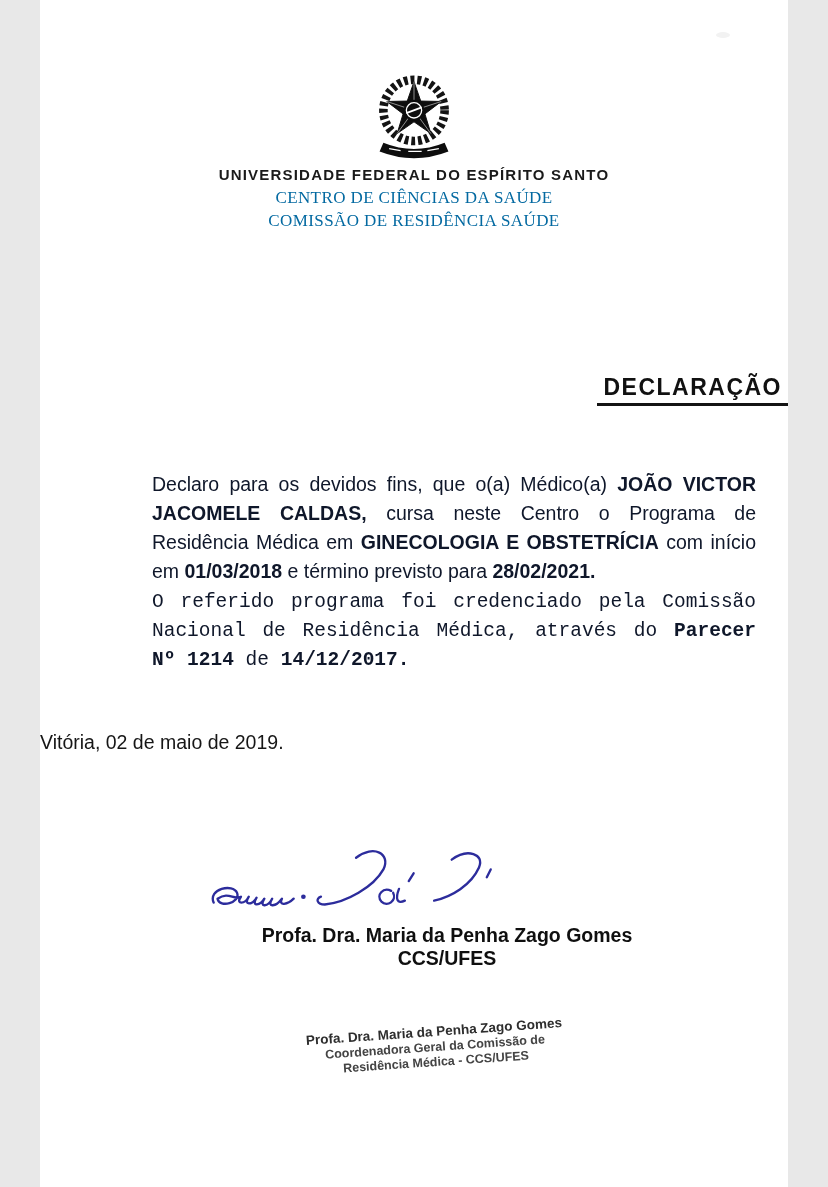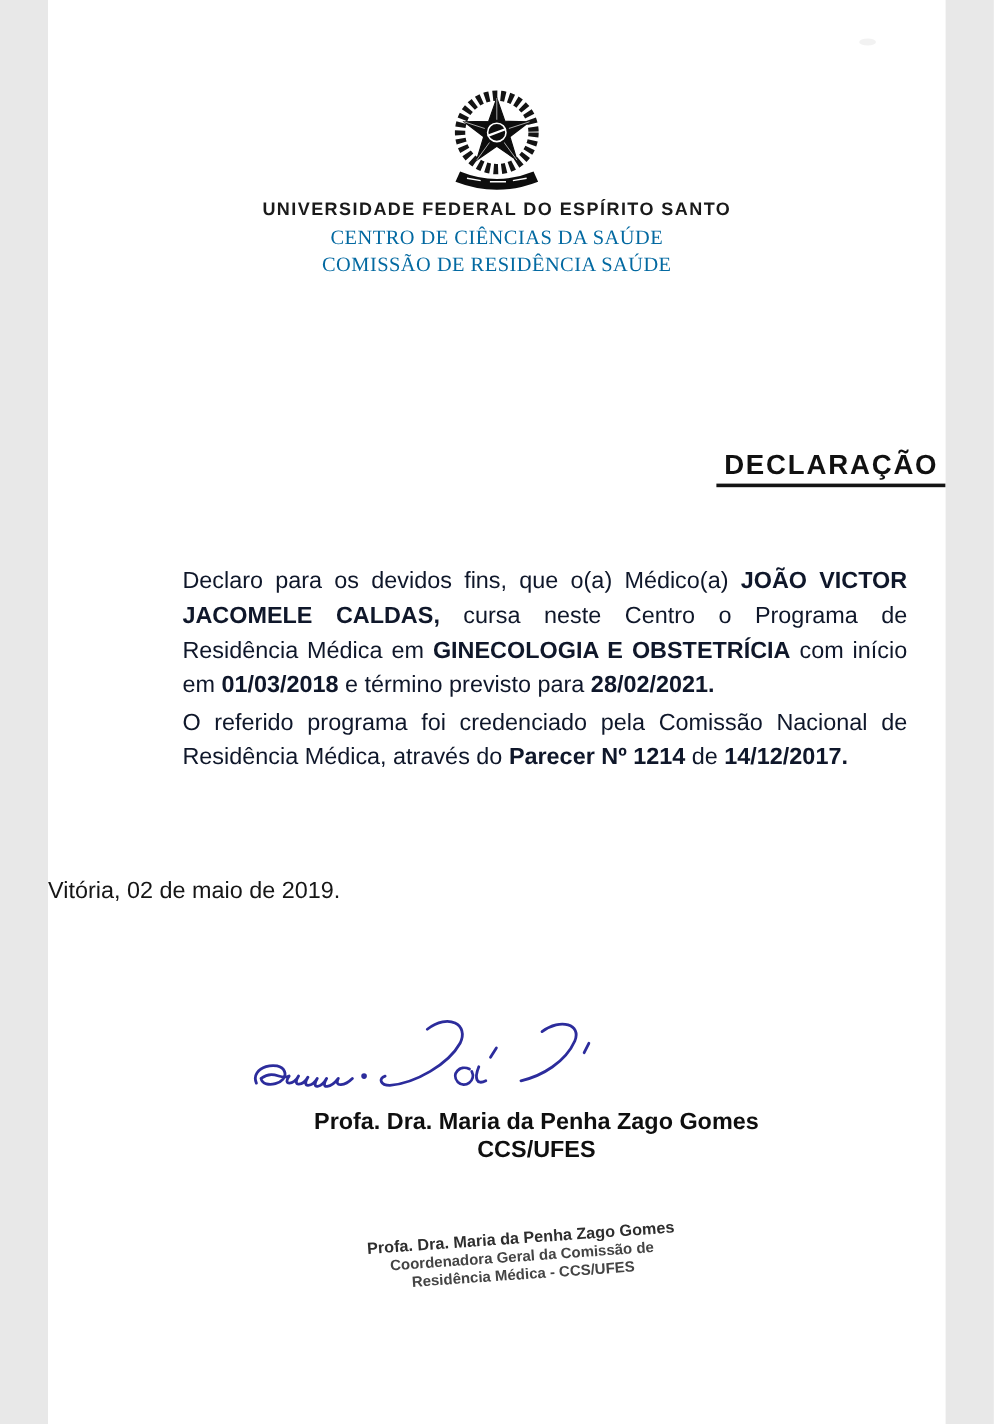--- a/index.html
+++ b/index.html
@@ -28,21 +28,21 @@
     display:inline-block;
     font-size:23px;font-weight:bold;letter-spacing:1.5px;
     border-bottom:3px solid #141414;
     padding:0 6px 2px 6px;
   }
   .body-text{position:absolute;left:112px;width:604px;}
   .para{
     font-size:19.5px;line-height:29px;text-align:justify;color:#0f172a;
   }
   .para-1{top:470px;}
-  .para-2{top:588px;}
+  .para-2{top:588px;font-family:Liberation Mono, monospace;}
   .date-line{
     position:absolute;top:731px;left:0;width:828px;
     text-align:left;padding-right:158px;box-sizing:border-box;
     font-size:19.5px;color:#161616;
   }
   .signature-svg{position:absolute;top:846px;left:158px;width:322px;height:80px;}
   .signatory{
     position:absolute;top:924px;left:0;width:814px;text-align:center;
     font-weight:bold;font-size:19.5px;line-height:22.5px;color:#0f0f0f;
   }

